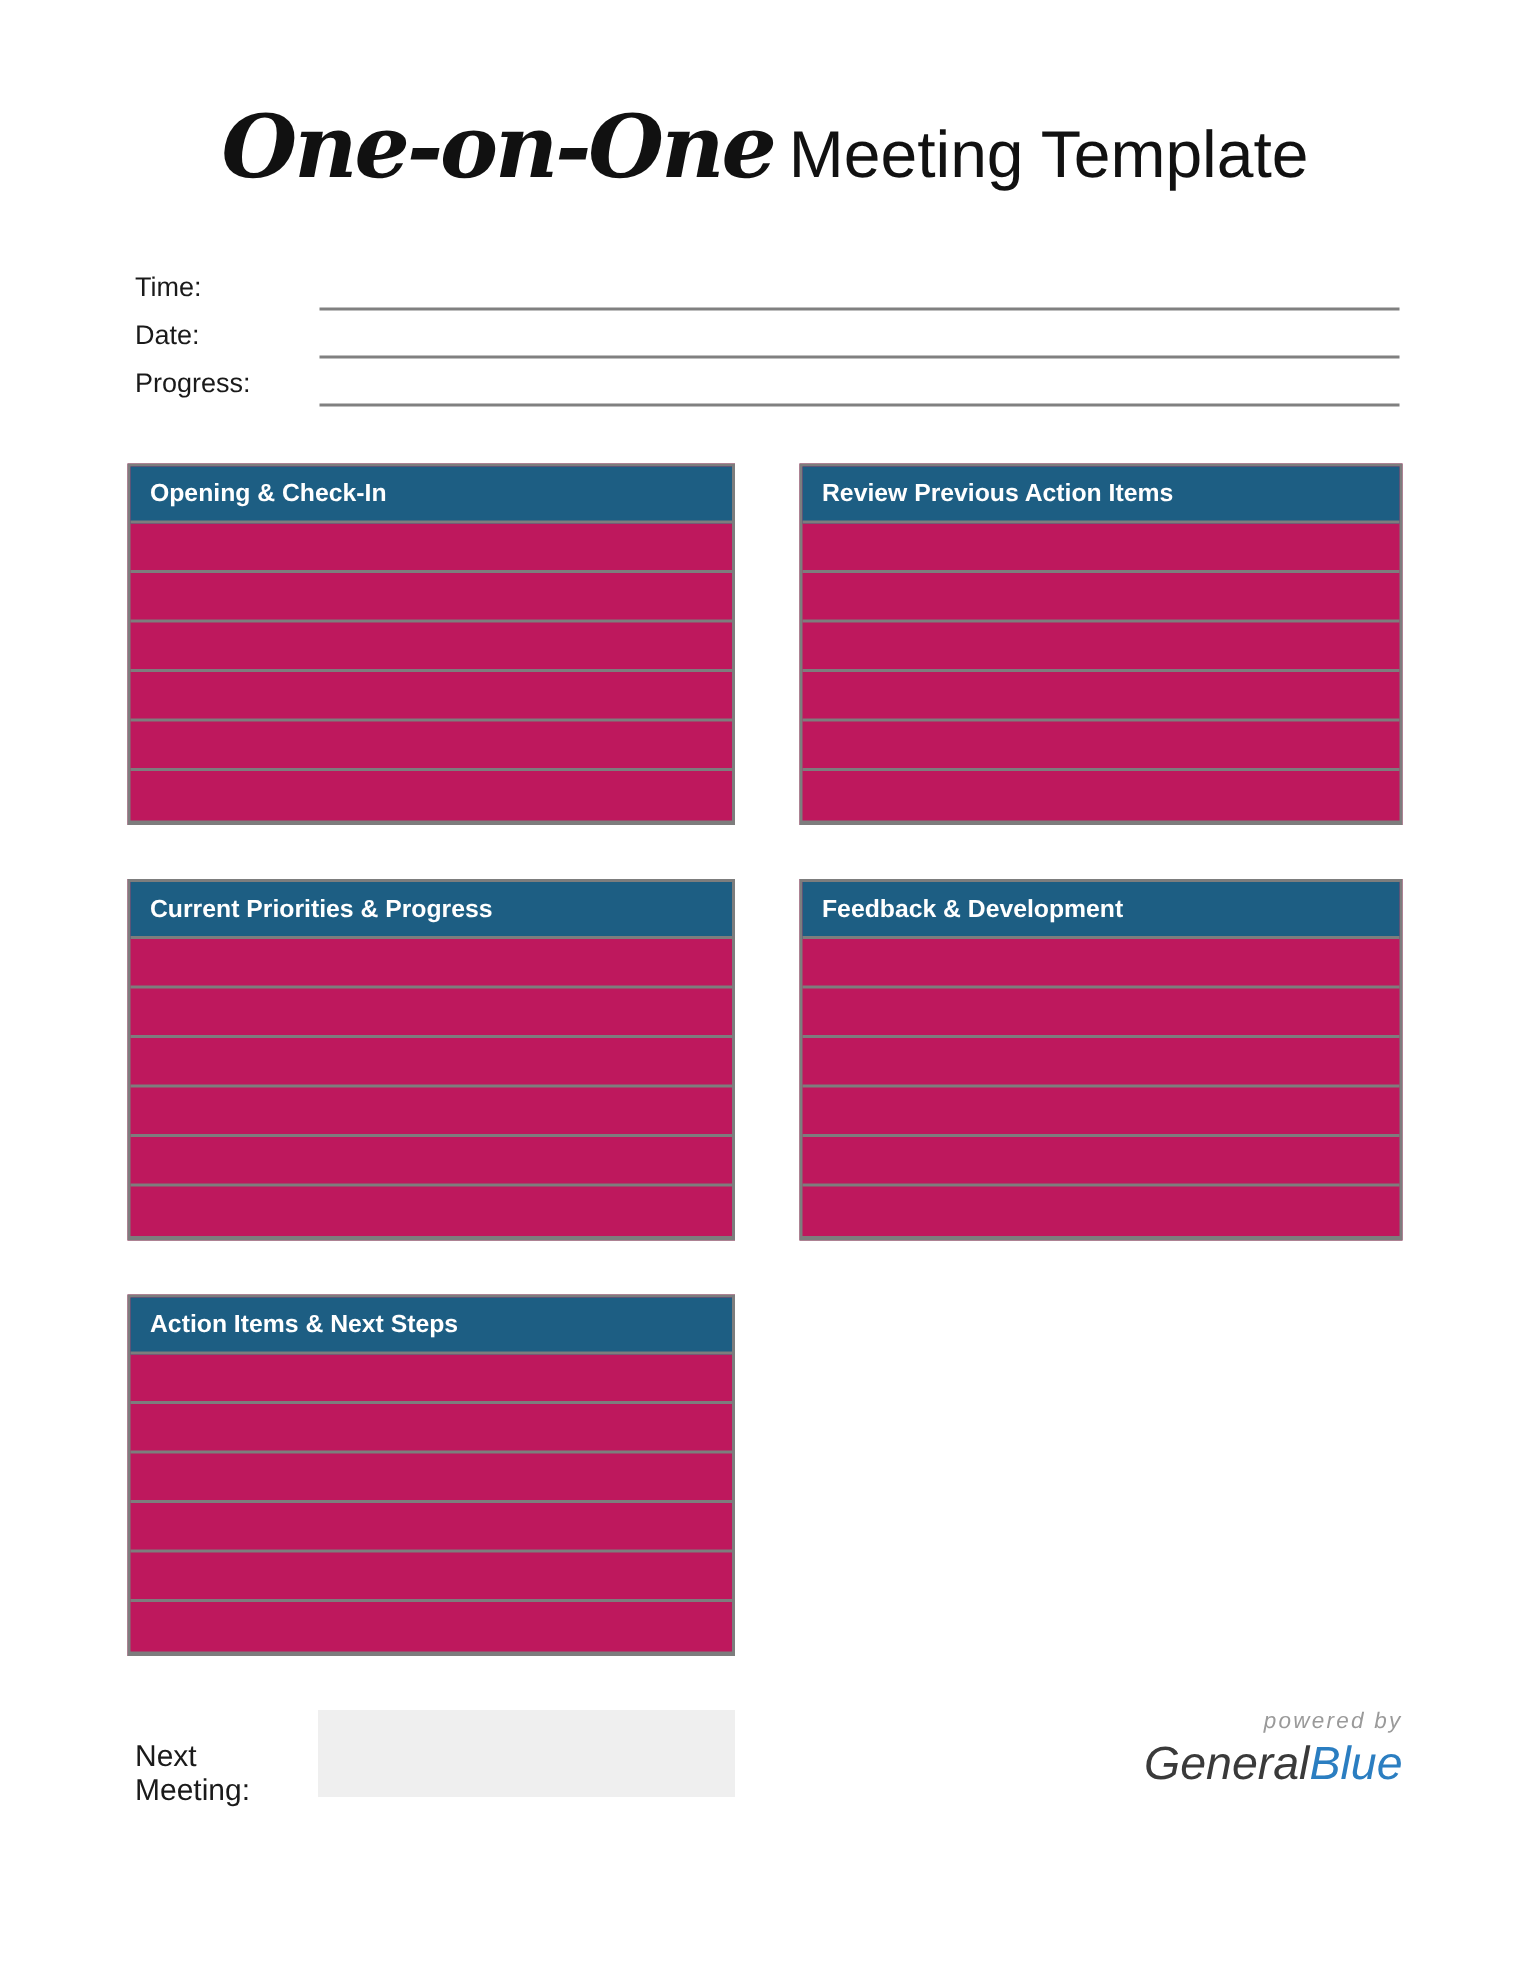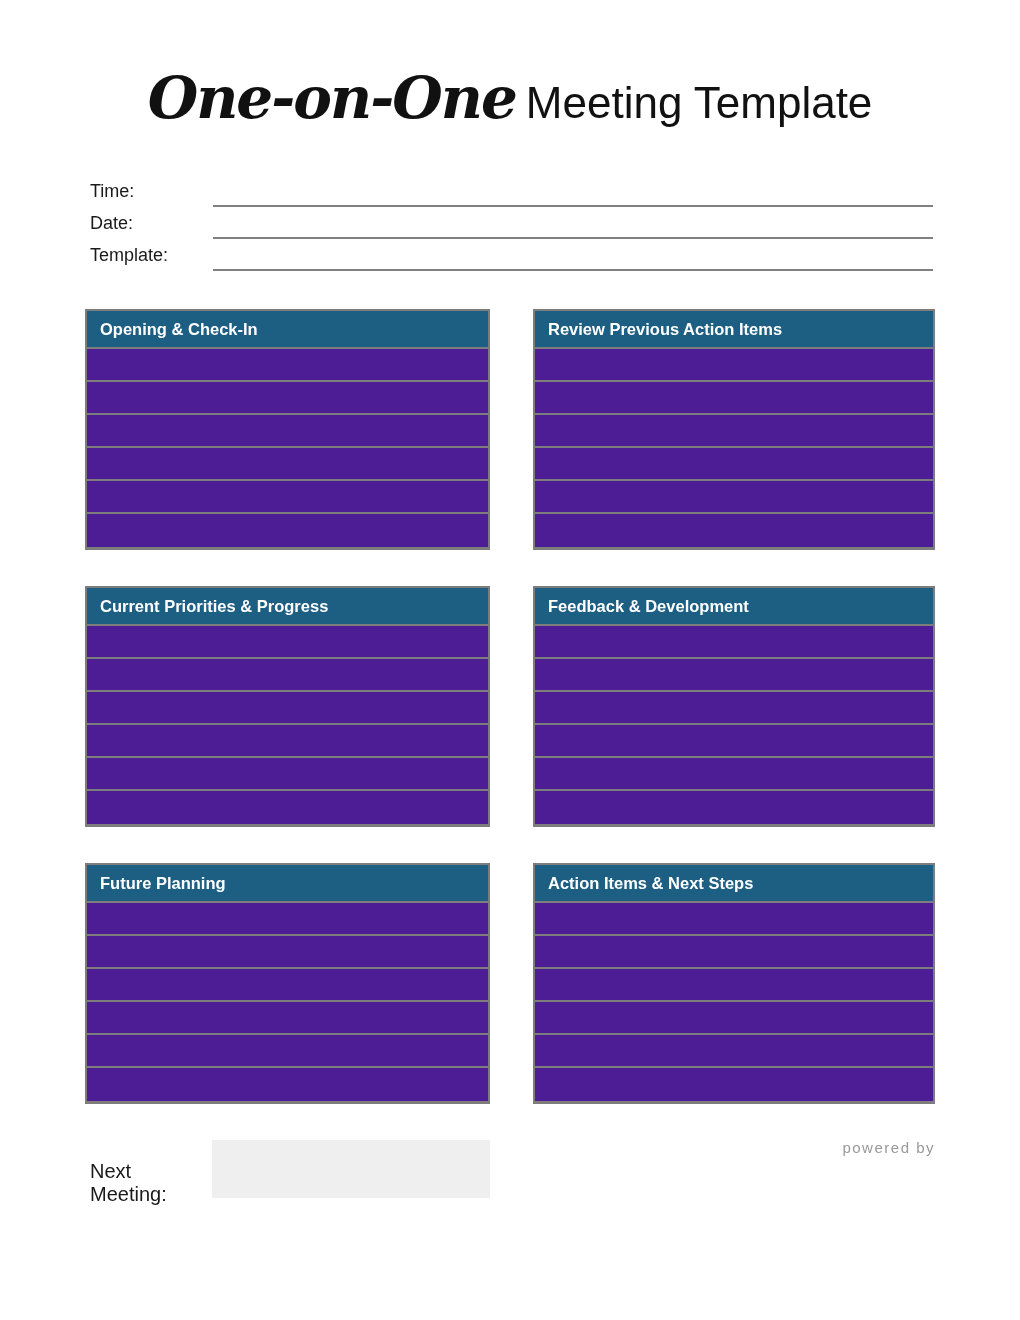--- a/index.html
+++ b/index.html
@@ -55,21 +55,21 @@
   .grid {
     display: grid;
     grid-template-columns: 405px 402px;
     column-gap: 43px;
     row-gap: 36px;
     margin: 38px 0 0 85px;
   }
   .panel {
     border: 2px solid var(--tbl-border, #7d7d7d);
     border-bottom-width: 3px;
-    background: #4c1d95;
+    background: #be185d;
   }
   .panel-header {
     background: var(--header-bg, #1d5e83);
     color: var(--header-fg, #ffffff);
     font-weight: 700;
     font-size: 16.5px;
     height: 36px;
     display: flex;
     align-items: center;
     padding-left: 13px;
@@ -98,20 +98,21 @@
   .next-meeting-box {
     width: 278px;
     height: 58px;
     background: var(--box-bg, #efefef);
     cursor: text;
   }
   .brand-block {
     margin-left: auto;
     text-align: right;
     line-height: 1.1;
+    font-style: italic;
   }
   .powered-by {
     color: var(--powered-gray, #9a9a9a);
     font-size: 15px;
     letter-spacing: 1.5px;
     padding-left: 6px;
   }
   .wordmark {
     font-size: 31px;
     letter-spacing: 0px;
@@ -132,21 +133,21 @@
   <div class="meta">
     <div class="meta-row">
       <span class="meta-label">Time:</span>
       <span class="meta-line"></span>
     </div>
     <div class="meta-row">
       <span class="meta-label">Date:</span>
       <span class="meta-line"></span>
     </div>
     <div class="meta-row">
-      <span class="meta-label">Template:</span>
+      <span class="meta-label">Progress:</span>
       <span class="meta-line"></span>
     </div>
   </div>
 
   <div class="grid">
 
     <section class="panel">
       <div class="panel-header">Opening &amp; Check-In</div>
       <div class="rows">
           <div class="trow"></div>
@@ -187,47 +188,39 @@
       <div class="rows">
           <div class="trow"></div>
           <div class="trow"></div>
           <div class="trow"></div>
           <div class="trow"></div>
           <div class="trow"></div>
           <div class="trow"></div>
         </div>
     </section>
 
-    <section class="panel">
-      <div class="panel-header">Future Planning</div>
-      <div class="rows">
-          <div class="trow"></div>
-          <div class="trow"></div>
-          <div class="trow"></div>
-          <div class="trow"></div>
-          <div class="trow"></div>
-          <div class="trow"></div>
-        </div>
-    </section>
 
     <section class="panel">
       <div class="panel-header">Action Items &amp; Next Steps</div>
       <div class="rows">
           <div class="trow"></div>
           <div class="trow"></div>
           <div class="trow"></div>
           <div class="trow"></div>
           <div class="trow"></div>
           <div class="trow"></div>
         </div>
     </section>
 
   </div>
 
   <div class="footer">
     <span class="next-meeting-label">Next Meeting:</span>
     <div class="next-meeting-box"></div>
     <div class="brand-block">
       <div class="powered-by">powered by</div>
+      <div class="wordmark">
+        <span class="part1">General</span><span class="part2">Blue</span>
+      </div>
     </div>
   </div>
 
 </div>
 
 </body></html>

